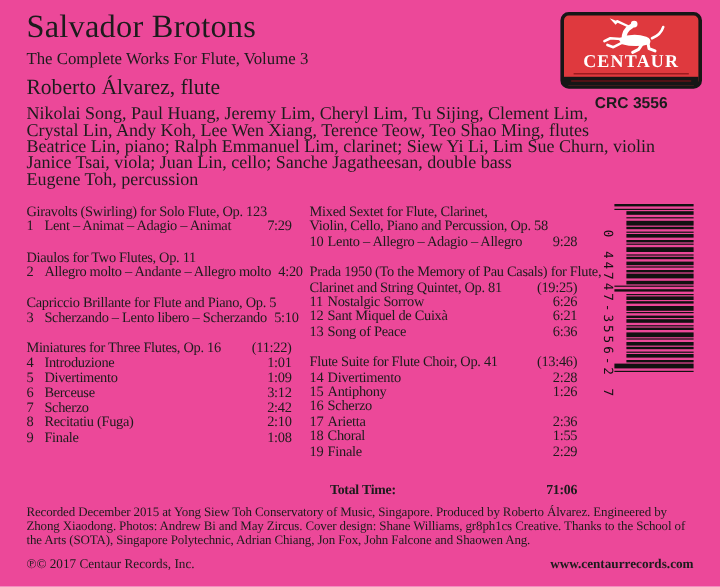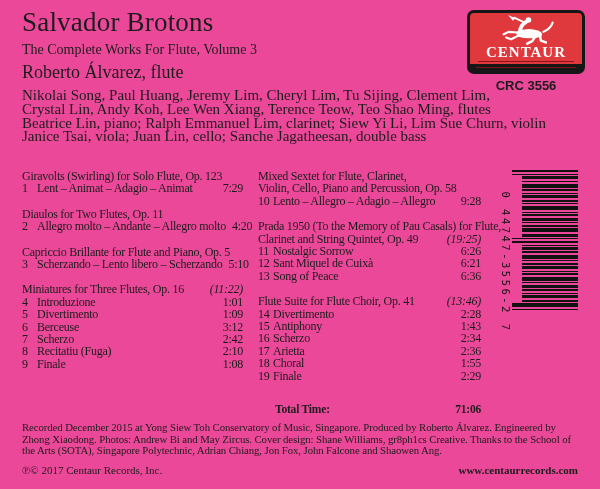--- a/index.html
+++ b/index.html
@@ -16,21 +16,21 @@
   
   .performers{position:absolute;left:22px;top:89px;font-size:15px;line-height:13.8px;}
   
   .col{position:absolute;top:170px;font-size:12px;line-height:12.4px;letter-spacing:-0.25px;}
   .col-left{left:22px;width:221px;}
   .col-right{left:258px;width:223px;}
   .section{margin-top:13px;}
   .section:first-child{margin-top:0;}
   .hrow{display:flex;}
   .htext{flex:1 0 auto;white-space:nowrap;}
-  .hdur{flex:0 0 auto;margin-left:auto;text-align:right;font-style:italic;}
+  .hdur{flex:0 0 auto;margin-left:auto;text-align:right;}
   .trow{display:flex;}
   .tno{flex:0 0 15px;}
   .ttitle{flex:0 1 auto;white-space:nowrap;}
   .ttime{flex:1 0 auto;margin-left:6px;text-align:right;}
   .total-row{
     position:absolute;left:258px;top:387px;width:223px;display:flex;
     font-size:11.5px;font-weight:bold;letter-spacing:-0.2px;margin-top:16px;
   }
   .total-label{margin-left:17px;}
   .total-value{margin-left:auto;text-align:right;}
@@ -76,20 +76,21 @@
     <div class="composer">Salvador Brotons</div>
     <div class="album">The Complete Works For Flute, Volume 3</div>
     <div class="artist">Roberto Álvarez, flute</div>
   </div>
 
   <div class="performers">
       <div>Nikolai Song, Paul Huang, Jeremy Lim, Cheryl Lim, Tu Sijing, Clement Lim,</div>
       <div>Crystal Lin, Andy Koh, Lee Wen Xiang, Terence Teow, Teo Shao Ming, flutes</div>
       <div>Beatrice Lin, piano; Ralph Emmanuel Lim, clarinet; Siew Yi Li, Lim Sue Churn, violin</div>
       <div>Janice Tsai, viola; Juan Lin, cello; Sanche Jagatheesan, double bass</div>
+      <div>Eugene Toh, percussion</div>
     </div>
 
   <div class="logo">
     <div class="logo-art">
       <svg width="62" height="30" viewBox="0 0 100 48" aria-hidden="true">
         <g stroke="#fff" fill="none" stroke-linecap="round" stroke-linejoin="round">
           <path d="M78 27 Q90 22 93 12" stroke-width="3.5"></path>
           <path d="M34 28 Q52 20 70 26 Q77 29 74 34 Q56 39 38 34 Z" fill="#fff" stroke-width="2"></path>
           <path d="M66 33 L60 42 L52 46" stroke-width="4"></path>
           <path d="M72 31 L74 41 L82 44" stroke-width="4"></path>
@@ -232,21 +233,21 @@
           <span class="tno">10</span>
           <span class="ttitle">Lento – Allegro – Adagio – Allegro</span>
           <span class="ttime">9:28</span>
         </div>
       </div>
       <div class="section">
         <div class="hrow">
           <span class="htext">Prada 1950 (To the Memory of Pau Casals) for Flute,</span>
         </div>
         <div class="hrow">
-          <span class="htext">Clarinet and String Quintet, Op. 49</span>
+          <span class="htext">Clarinet and String Quintet, Op. 81</span>
           <span class="hdur">(19:25)</span>
         </div>
         <div class="trow">
           <span class="tno">11</span>
           <span class="ttitle">Nostalgic Sorrow</span>
           <span class="ttime">6:26</span>
         </div>
         <div class="trow">
           <span class="tno">12</span>
           <span class="ttitle">Sant Miquel de Cuixà</span>
@@ -264,26 +265,25 @@
           <span class="hdur">(13:46)</span>
         </div>
         <div class="trow">
           <span class="tno">14</span>
           <span class="ttitle">Divertimento</span>
           <span class="ttime">2:28</span>
         </div>
         <div class="trow">
           <span class="tno">15</span>
           <span class="ttitle">Antiphony</span>
-          <span class="ttime">1:43</span>
+          <span class="ttime">1:26</span>
         </div>
         <div class="trow">
           <span class="tno">16</span>
           <span class="ttitle">Scherzo</span>
-          <span class="ttime">2:34</span>
         </div>
         <div class="trow">
           <span class="tno">17</span>
           <span class="ttitle">Arietta</span>
           <span class="ttime">2:36</span>
         </div>
         <div class="trow">
           <span class="tno">18</span>
           <span class="ttitle">Choral</span>
           <span class="ttime">1:55</span>

